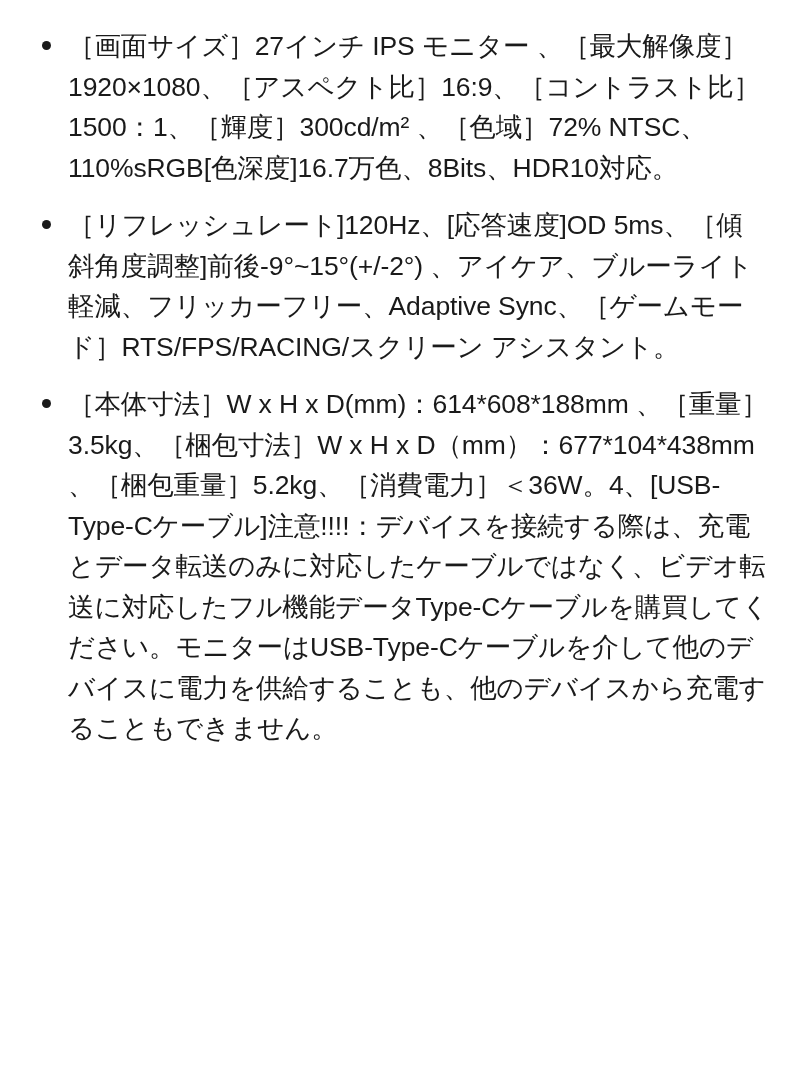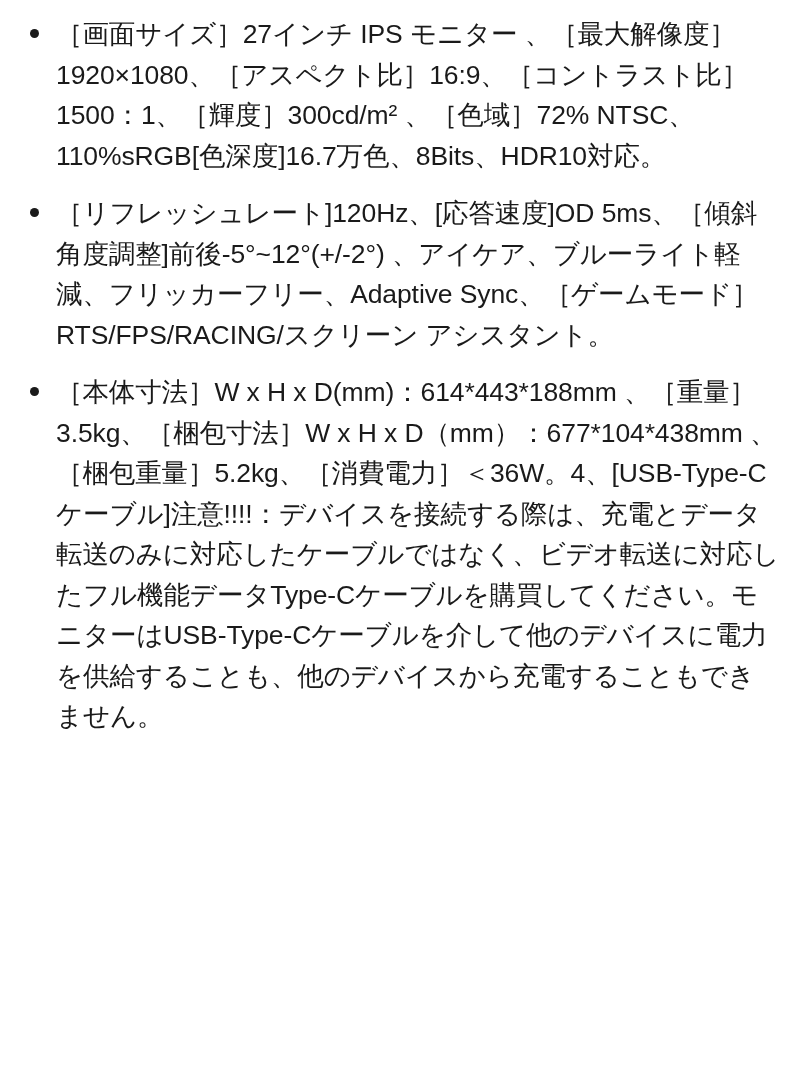--- a/index.html
+++ b/index.html
@@ -17,21 +17,21 @@
   }
   .page {
     box-sizing: border-box;
     width: 803px;
     height: 1080px;
     padding: 14px 22px 0 22px;
     background: #ffffff;
   }
   ul.spec-list {
     list-style: none;
-    margin: 0;
+    margin: 12px;
     padding: 0;
   }
   ul.spec-list > li {
     position: relative;
     padding-left: 34px;
     margin: 0 0 17px 0;
     font-size: 26.5px;
     line-height: 40.5px;
     letter-spacing: -0.1px;
     text-align: left;
@@ -58,20 +58,20 @@
 <body>
 
 <div class="page">
   <ul class="spec-list">
     <li>
       <span class="bullet"></span>
       <span class="txt">［画面サイズ］27インチ IPS モニター 、［最大解像度］1920×1080、［アスペクト比］16:9、［コントラスト比］1500：1、［輝度］300cd/m² 、［色域］72% NTSC、110%sRGB[色深度]16.7万色、8Bits、HDR10対応。</span>
     </li>
     <li>
       <span class="bullet"></span>
-      <span class="txt">［リフレッシュレート]120Hz、[応答速度]OD 5ms、［傾斜角度調整]前後-5°~12°(+/-2°) 、アイケア、ブルーライト軽減、フリッカーフリー、Adaptive Sync、［ゲームモード］RTS/FPS/RACING/スクリーン アシスタント。</span>
+      <span class="txt">［リフレッシュレート]120Hz、[応答速度]OD 5ms、［傾斜角度調整]前後-9°~15°(+/-2°) 、アイケア、ブルーライト軽減、フリッカーフリー、Adaptive Sync、［ゲームモード］RTS/FPS/RACING/スクリーン アシスタント。</span>
     </li>
     <li>
       <span class="bullet"></span>
-      <span class="txt">［本体寸法］W x H x D(mm)：614*443*188mm 、［重量］3.5kg、［梱包寸法］W x H x D（mm）：677*104*438mm 、［梱包重量］5.2kg、［消費電力］＜36W。4、[USB-Type-Cケーブル]注意!!!!：デバイスを接続する際は、充電とデータ転送のみに対応したケーブルではなく、ビデオ転送に対応したフル機能データType-Cケーブルを購買してください。モニターはUSB-Type-Cケーブルを介して他のデバイスに電力を供給することも、他のデバイスから充電することもできません。</span>
+      <span class="txt">［本体寸法］W x H x D(mm)：614*608*188mm 、［重量］3.5kg、［梱包寸法］W x H x D（mm）：677*104*438mm 、［梱包重量］5.2kg、［消費電力］＜36W。4、[USB-Type-Cケーブル]注意!!!!：デバイスを接続する際は、充電とデータ転送のみに対応したケーブルではなく、ビデオ転送に対応したフル機能データType-Cケーブルを購買してください。モニターはUSB-Type-Cケーブルを介して他のデバイスに電力を供給することも、他のデバイスから充電することもできません。</span>
     </li>
   </ul>
 </div>
 
 </body></html>

